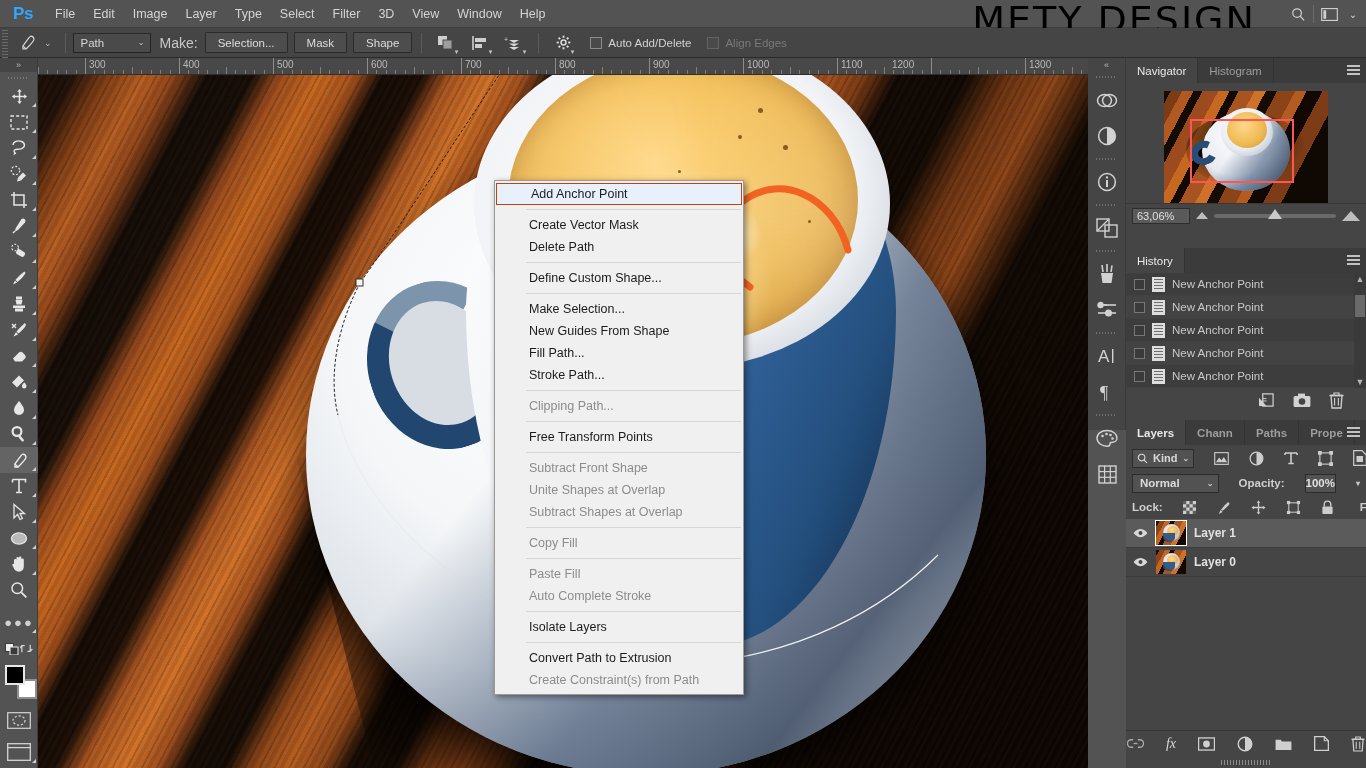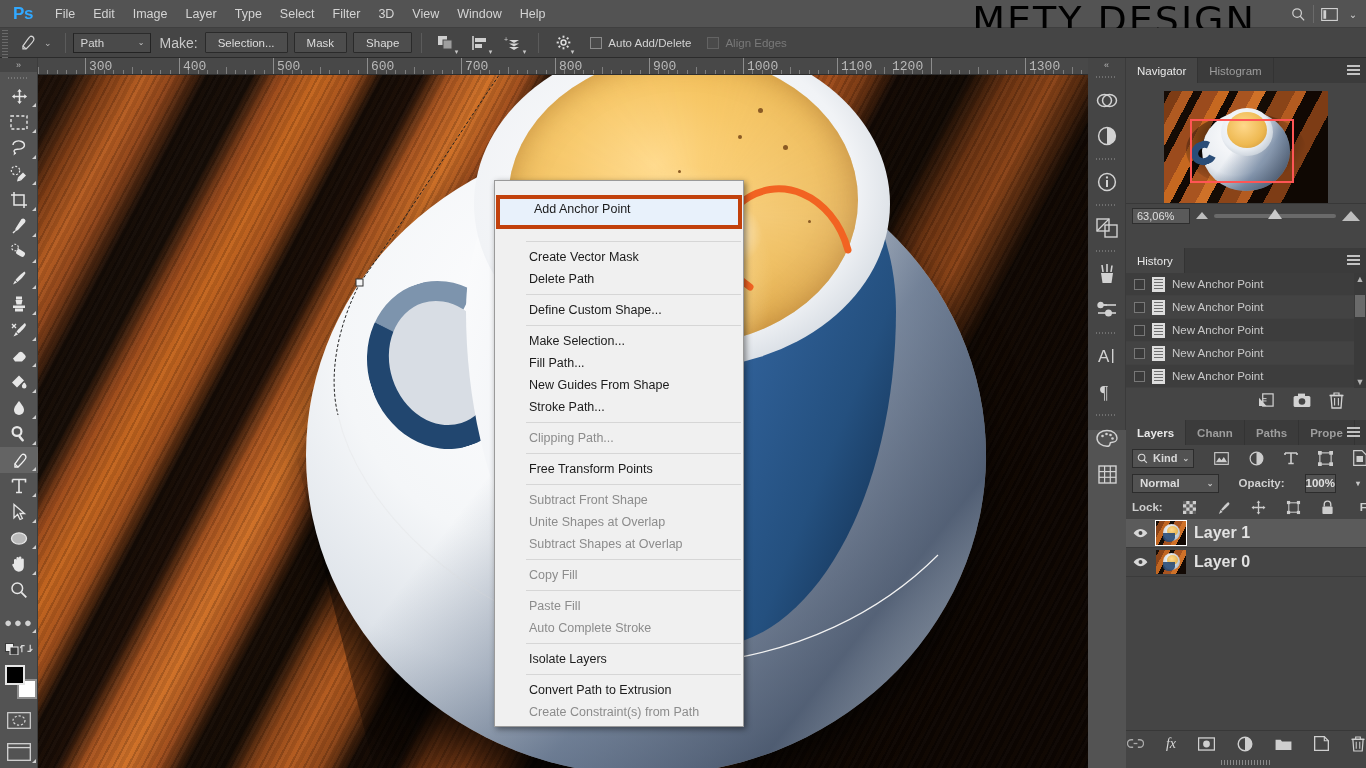--- a/index.html
+++ b/index.html
@@ -118,22 +118,22 @@
            background: #fff; border: 2px solid #8f8f8f; }
   .dots { letter-spacing: 2px; font-size: 13px; }
 
   
   .ruler-h {
     position: absolute; left: 38px; top: 58px; width: 1050px; height: 17px;
     background: #484848; border-bottom: 1px solid #2e2e2e;
     overflow: hidden;
   }
   .rtick { position: absolute; bottom: 0; width: 1px; background: #8d8d8d; }
-  .rlabel { position: absolute; top: 1px; color: #b9b9b9; font-size: 13px;
-            font-family: Liberation Mono, monospace; }
+  .rlabel { position: absolute; top: 1px; color: #b9b9b9; font-size: 10px;
+            font-family: Liberation Sans, sans-serif; }
 
   
   .canvas-wrap {
     position: absolute; left: 38px; top: 75px; width: 1050px; height: 693px;
     overflow: hidden; background: #2b2b2b;
   }
   .photo { position: absolute; left: 0; top: 0; width: 1050px; height: 693px; }
 
   
   .wood {
@@ -228,22 +228,22 @@
   }
   .ctx-gutter { position:absolute; left:1px; top:1px; bottom:1px; width: 28px; background:#f0f0f0; }
   .ctx-item {
     position: relative; height: 22px; line-height: 22px;
     padding-left: 34px; font-size: 12.5px; color: #1b1b1b; cursor: default;
     white-space: nowrap; z-index:2;
   }
   .ctx-item.dim { color: #8c8c8c; }
   .ctx-item.sel {
     background: #e8f1fb;
-    border: 4px solid #c2410c; height: 34px; line-height: 20px;
-    margin: 12px 1px;
+    border: 1px solid #c2410c; height: 22px; line-height: 20px;
+    margin: 0 1px;
   }
   .ctx-sep { height: 1px; background: #d6d6d6; margin: 4px 2px 4px 31px; z-index:2; position:relative;}
 
   
   .icondock {
     position: absolute; left: 1088px; top: 58px; width: 38px; height: 372px;
     background: #454545; border-right: 1px solid #3a3a3a;
   }
   .id-collapse { height: 14px; color: #b7b7b7; font-size: 9px;
      display:flex; align-items:center; justify-content:center; }
@@ -299,21 +299,21 @@
     color:#dcdcdc; font-size:11.5px;}
   .lbl { color:#cfcfcf; font-size:11.5px; }
   .numfield { width: 42px;height:19px;background:#525252;border:1px solid #2c2c2c;color:#e0e0e0;
     font-size:11.5px;display:flex;align-items:center;justify-content:center;}
   .layer-row { height: 29px; display:flex; align-items:center; gap:8px; padding-left:6px;
     border-bottom:1px solid #3b3b3b; }
   .layer-row.selected { background: #5b5b5b; }
   .eye { width:16px; display:flex; justify-content:center; color:#d8d8d8; }
   .thumb { width: 30px; height: 24px; position:relative; overflow:hidden; }
   .thumb.sel { outline: 2px solid #fff; outline-offset:-1px; }
-  .layer-name { color:#e2e2e2; font-size: 16px; }
+  .layer-name { color:#e2e2e2; font-size: 12px; }
   .lay-foot { position:absolute; left:1126px; bottom:0; width:240px; height: 26px;
     background:#454545; border-top:1px solid #383838;
     display:flex; align-items:center; justify-content:center; gap:22px; color:#c6c6c6;}
   .statusbar { position:absolute; left:1126px; bottom:0; width:240px; height:12px; }
 
   svg { display:block; }
 </style>
 </head>
 <body>
 
@@ -766,22 +766,22 @@
     <div class="ctxmenu" style="left:456px;top:105px;">
       <div class="ctx-gutter"></div>
       <div class="ctx-item sel">Add Anchor Point</div>
       <div class="ctx-sep"></div>
       <div class="ctx-item">Create Vector Mask</div>
       <div class="ctx-item">Delete Path</div>
       <div class="ctx-sep"></div>
       <div class="ctx-item">Define Custom Shape...</div>
       <div class="ctx-sep"></div>
       <div class="ctx-item">Make Selection...</div>
+      <div class="ctx-item">New Guides From Shape</div>
       <div class="ctx-item">Fill Path...</div>
-      <div class="ctx-item">New Guides From Shape</div>
       <div class="ctx-item">Stroke Path...</div>
       <div class="ctx-sep"></div>
       <div class="ctx-item dim">Clipping Path...</div>
       <div class="ctx-sep"></div>
       <div class="ctx-item">Free Transform Points</div>
       <div class="ctx-sep"></div>
       <div class="ctx-item dim">Subtract Front Shape</div>
       <div class="ctx-item dim">Unite Shapes at Overlap</div>
       <div class="ctx-item dim">Subtract Shapes at Overlap</div>
       <div class="ctx-sep"></div>

